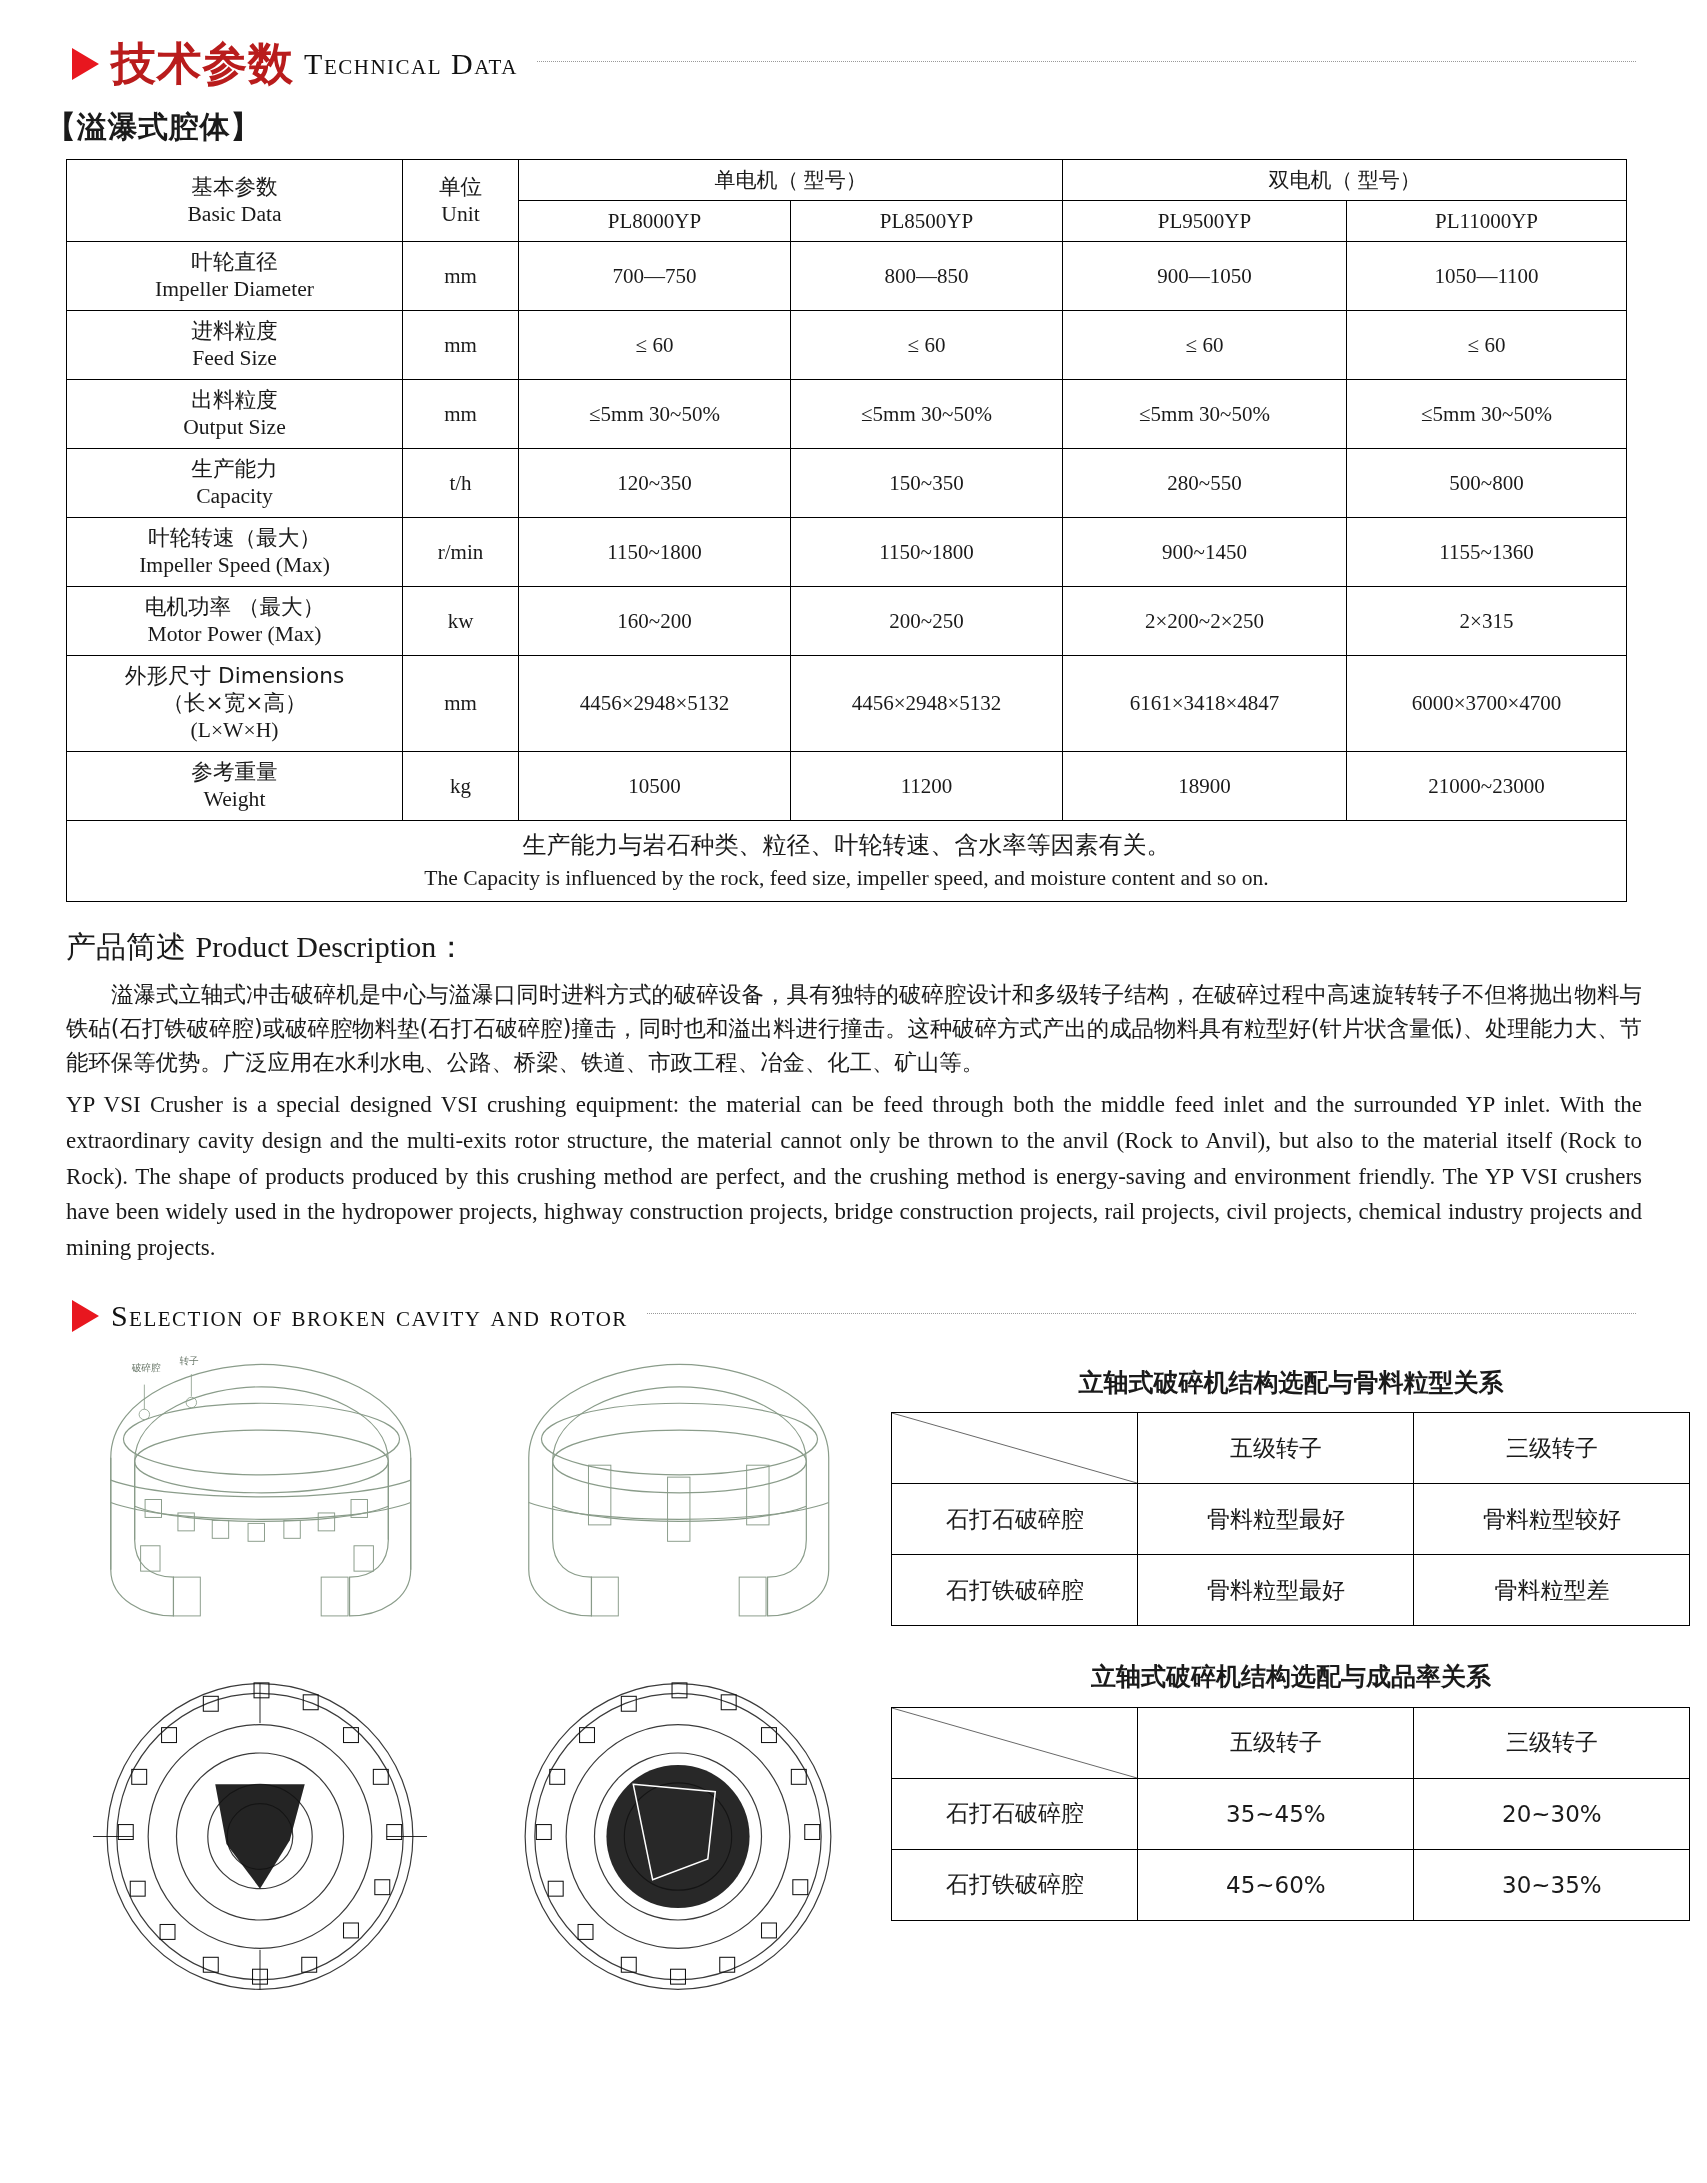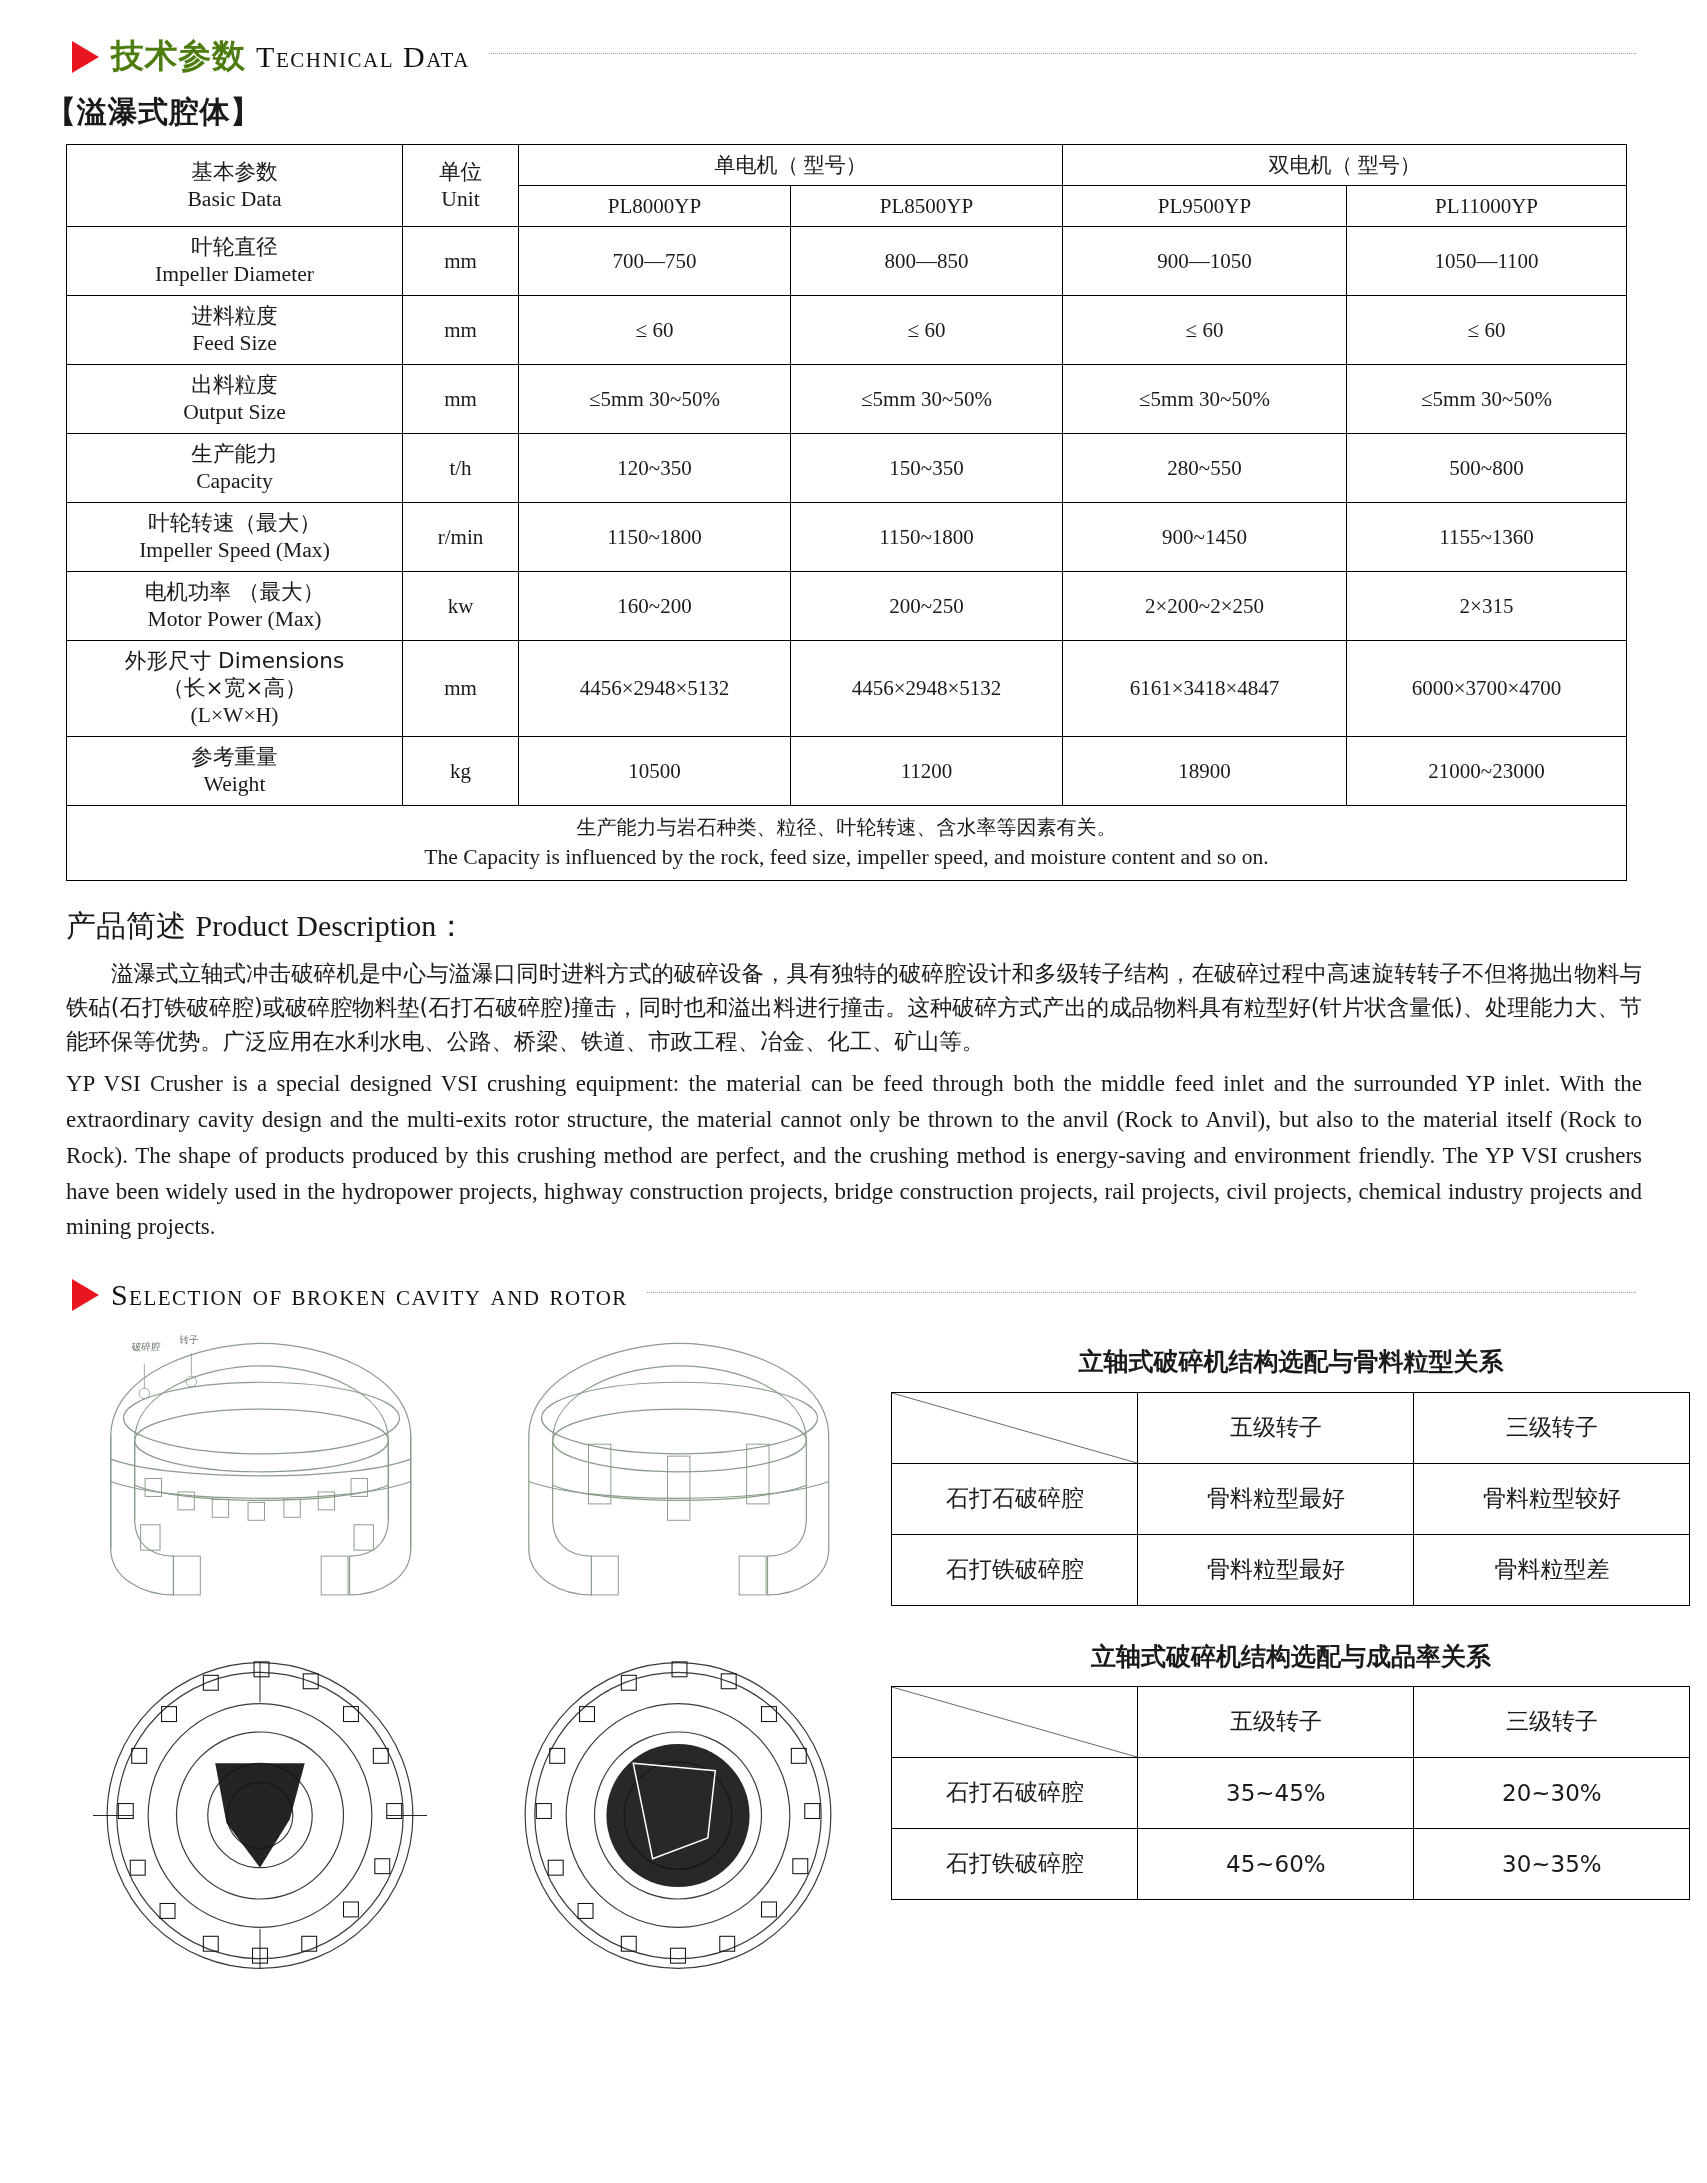--- a/index.html
+++ b/index.html
@@ -32,24 +32,24 @@
   .tri-icon {
     width: 0; height: 0;
     border-top: 16.4px solid transparent;
     border-bottom: 16.4px solid transparent;
     border-left: 27px solid #e8171f;
     flex: 0 0 auto;
     margin-right: 1.5px;
   }
   .sec-cn {
     font-family: "DejaVu Sans", sans-serif;
-    font-size: 33px;
+    font-size: 45px;
     font-weight: bold;
     letter-spacing: 0.7px;
-    color: #4d7c0f;
+    color: #b91c1c;
   }
   .sec-en {
     font-family: "Liberation Serif", serif;
     font-size: 30px;
     font-variant: small-caps;
     letter-spacing: 1.5px;
     color: #111;
     white-space: nowrap;
   }
   .dotline {
@@ -102,21 +102,21 @@
     font-family: "DejaVu Sans", sans-serif;
     font-size: 23px;
   }
   td.note {
     text-align: left;
     padding: 7.5px 12px 10.4px 12px;
     border-top: 1.5px solid #000;
   }
   .note-cn {
     font-family: "DejaVu Sans", sans-serif;
-    font-size: 20px;
+    font-size: 24px;
     display: block;
     line-height: 1.45;
   }
   .note-en {
     font-family: "Liberation Serif", serif;
     font-size: 21.6px;
     display: block;
     line-height: 1.45;
   }
 

